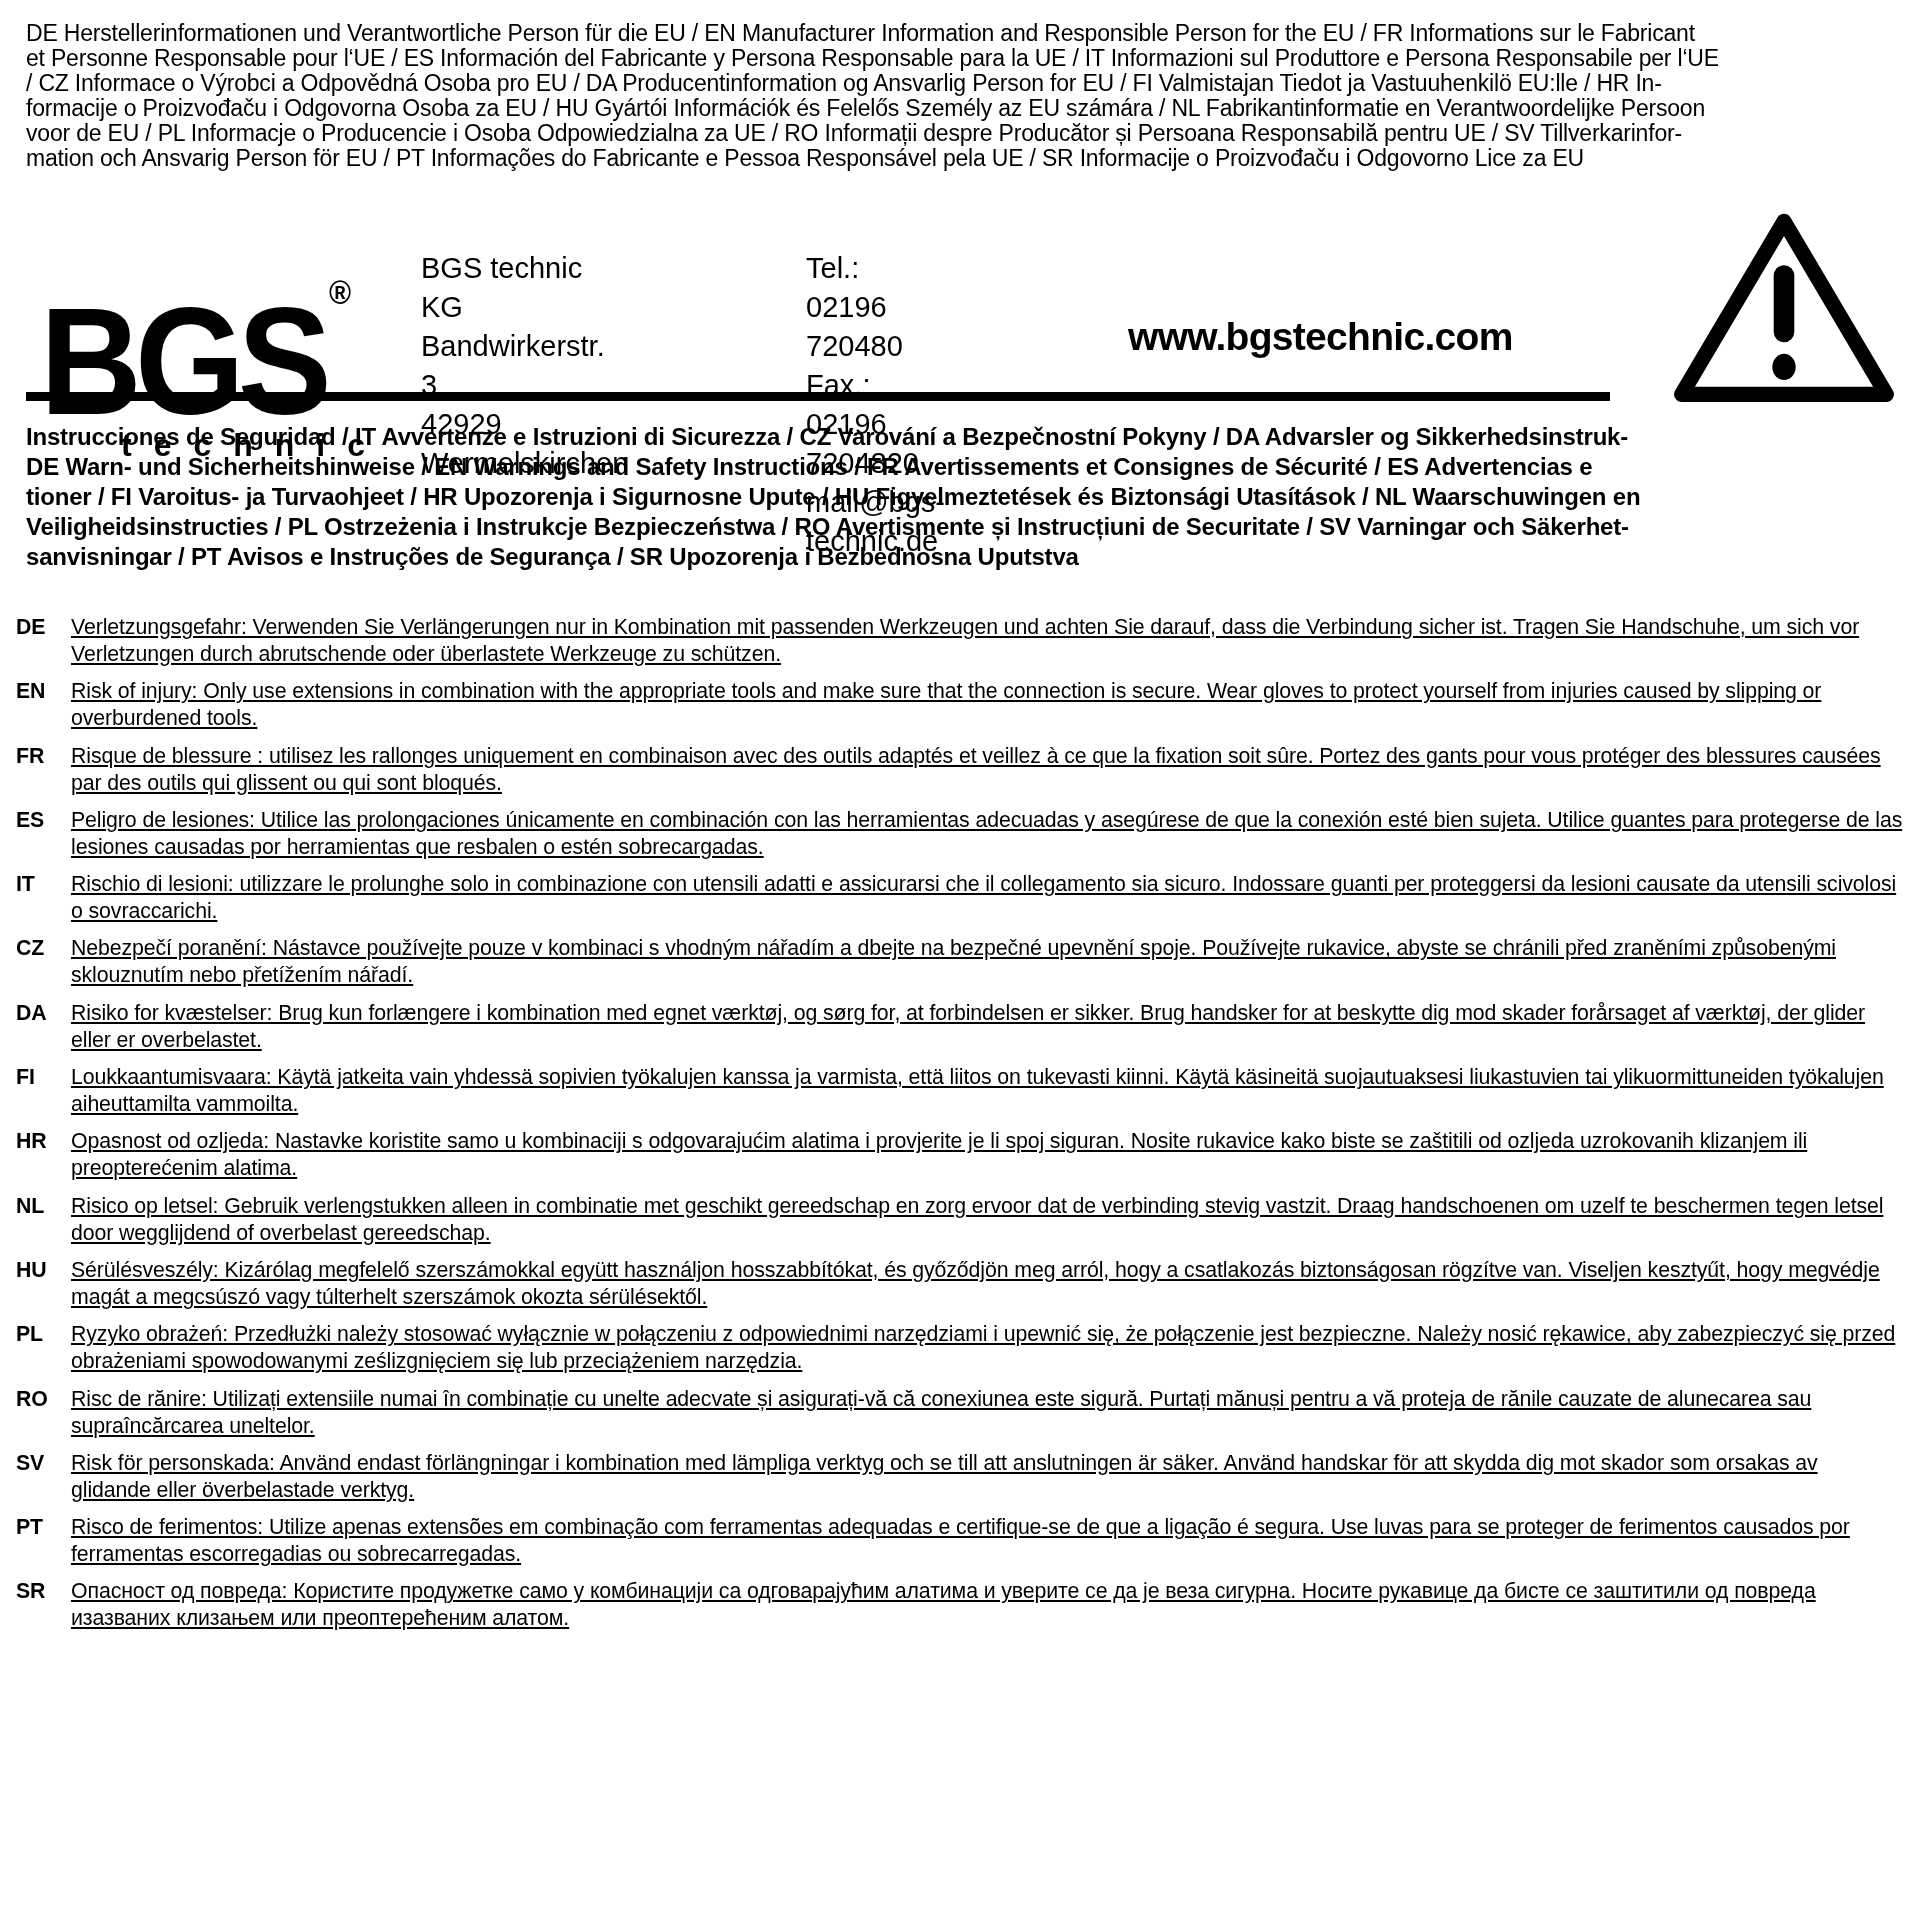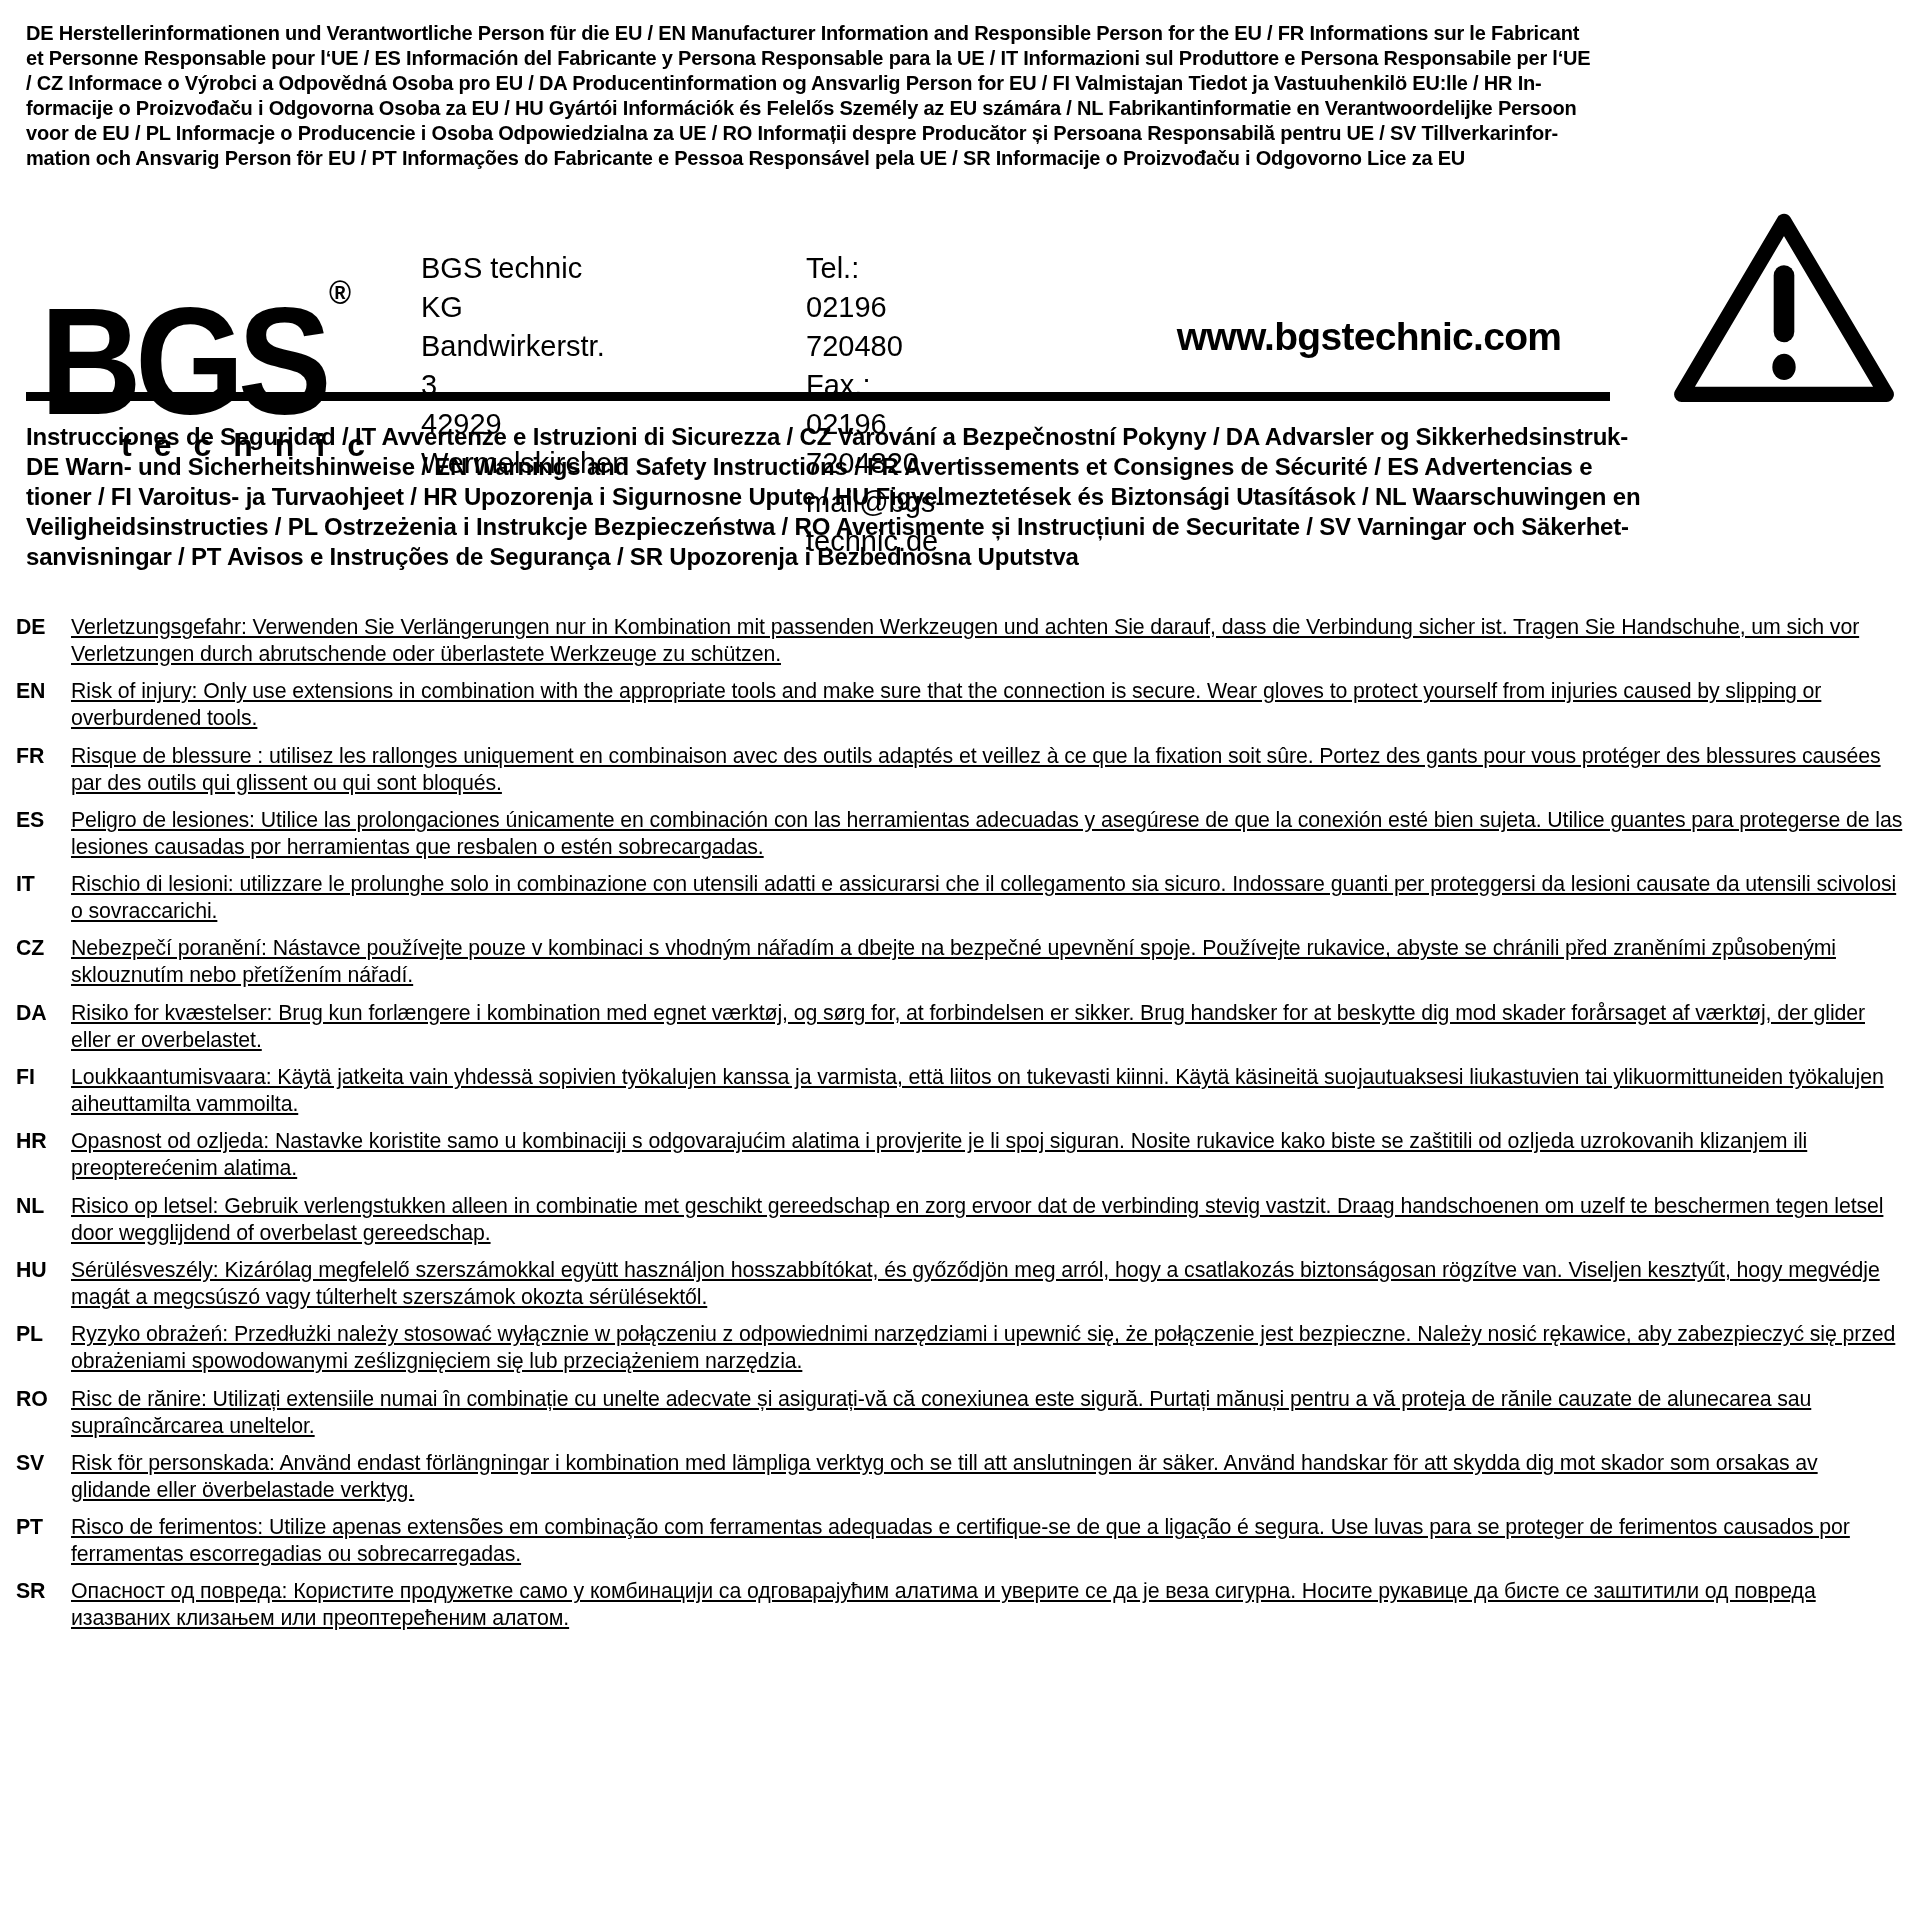--- a/index.html
+++ b/index.html
@@ -9,21 +9,21 @@
     color: #000000;
     font-family: "Liberation Sans", sans-serif;
     position: relative;
     overflow: hidden;
   }
   .page { position: absolute; inset: 0; }
 
   
   .top-heading {
     position: absolute; left: 26px; top: 20.6px; right: 20.6px;
-    font-weight: bold; font-size: 20px; line-height: 25px;
+    font-weight: normal; font-size: 23px; line-height: 25px;
     letter-spacing: -0.2px; white-space: nowrap;
   }
 
   
   .brand-row { position: absolute; left: 0; top: 0; }
   .logo {
     position: absolute; left: 40px; top: 219px; width: 358px; height: 182px;
   }
   .logo-main {
     font-weight: bold; font-size: 141px; line-height: 138px;
@@ -37,21 +37,21 @@
   .address {
     position: absolute; left: 421px; top: 249px;
     font-size: 29px; line-height: 39px;
   }
   .contact {
     position: absolute; left: 806px; top: 249px;
     font-size: 29px; line-height: 39px;
   }
   .website {
     position: absolute; left: 1128px; top: 315px; width: 482px;
-    font-weight: bold; font-size: 39px; text-align: center;
+    font-weight: bold; font-size: 39px; text-align: left;
     letter-spacing: -0.7px;
   }
   .triangle { position: absolute; left: 1673px; top: 213px; }
 
   .rule {
     position: absolute; left: 26px; top: 392px; width: 1584px; height: 9px;
     background: #000;
   }
 
   

